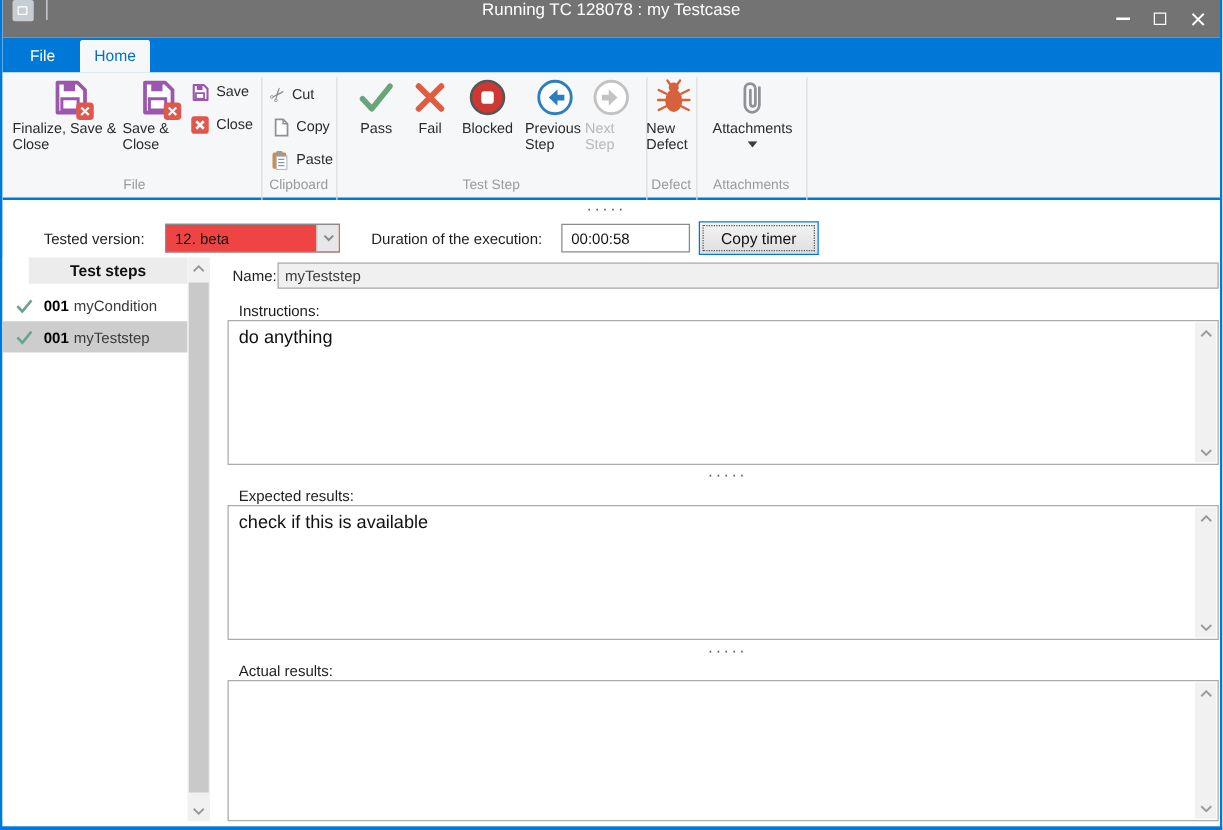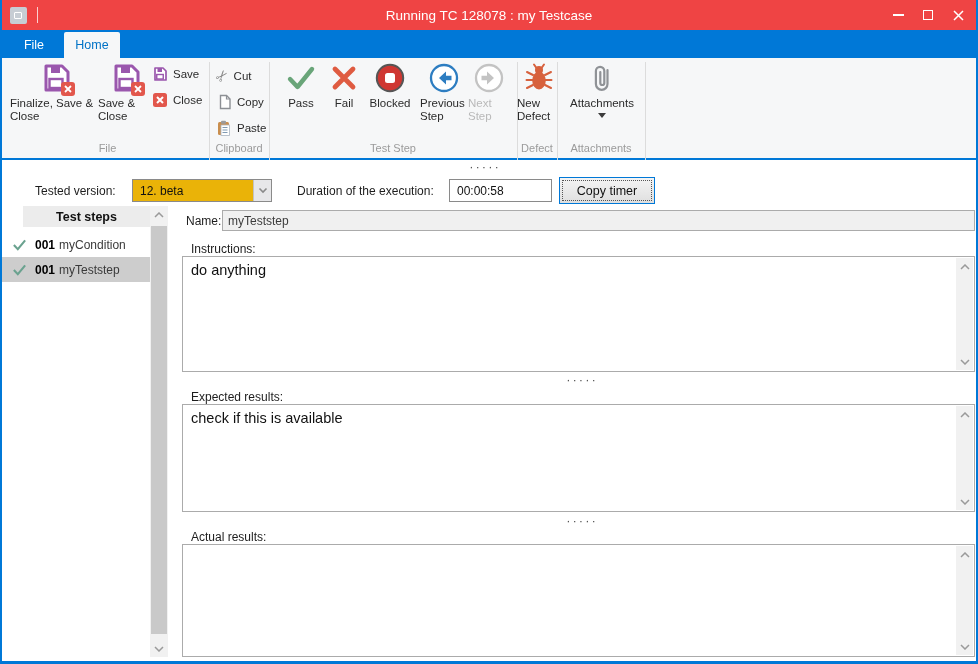--- a/index.html
+++ b/index.html
@@ -3,21 +3,21 @@
 <meta charset="utf-8">
 <style>
   * { box-sizing: border-box; margin: 0; padding: 0; }
   html,body { width: 978px; height: 664px; }
   body { font-family: "Liberation Sans", "DejaVu Sans", sans-serif; font-size: 12px; color:#222; background:#fff; }
 
   .window { position:relative; width:978px; height:664px; overflow:hidden;
             border-left:2px solid #0078d7; border-right:2px solid #0078d7; border-bottom:3px solid #0078d7; background:#fff; }
 
   
-  .titlebar { position:absolute; left:0; top:0; right:0; height:30px; background:#ef4444; display:flex; align-items:center; }
+  .titlebar { position:absolute; left:0; top:0; right:0; height:30px; background:#737373; display:flex; align-items:flex-start; }
   .app-icon { width:17px; height:17px; margin-left:8px; background:#c7cdd4; border-radius:2px; position:relative; cursor:default; }
   .app-icon .inner { position:absolute; left:4px; top:5px; width:8px; height:7px; border:1.6px solid #fff; border-radius:1px; }
   .titlebar-sep { width:1px; height:16px; background:rgba(255,255,255,.75); margin-left:10px; }
   .title { position:absolute; left:0; right:0; text-align:center; color:#fff; font-size:13.5px; pointer-events:none; }
   .win-controls { position:absolute; right:3px; top:0; height:30px; display:flex; }
   .win-btn { width:30px; height:30px; display:flex; align-items:center; justify-content:center; }
   .glyph-min { width:11px; height:2px; background:#fff; }
   .glyph-max { width:10px; height:10px; border:1.4px solid #fff; }
 
   
@@ -37,21 +37,21 @@
   .small-btn .lbl { margin-left:5px; font-size:11.5px; color:#2b2b2b; }
   .icon-badge-wrap { position:relative; width:32px; height:32px; }
   .badge { position:absolute; right:-3px; bottom:-2px; width:14px; height:14px; background:#e2574c; border-radius:3px; display:flex; align-items:center; justify-content:center; }
   .scissors { font-size:15px; color:#8a8a8a; display:inline-block; transform:rotate(-50deg); }
   .dd-arrow { margin-top:3px; }
 
   
   .toolbar { position:absolute; left:0; top:160px; right:0; height:46px; background:#fff; }
   .splitter-dots { position:absolute; color:#555; font-size:13px; letter-spacing:2px; text-align:center; cursor:row-resize; line-height:8px; }
   .tb-label { position:absolute; top:19px; height:23px; display:flex; align-items:center; color:#1d1d1d; }
-  .combo { position:absolute; left:130px; top:19px; width:140px; height:23px; border:1px solid #8a8a8a; background:#eab308; display:flex; align-items:center;justify-content:space-between; }
+  .combo { position:absolute; left:130px; top:19px; width:140px; height:23px; border:1px solid #8a8a8a; background:#ef4444; display:flex; align-items:center;justify-content:space-between; }
   .combo .val { flex:1; padding-left:7px; color:#111; }
   .combo .chev { width:18px; height:21px; background:#e7e7e9; border-left:1px solid #c3c3c3; display:flex; align-items:center; justify-content:center; }
   .tb-field { position:absolute; left:447px; top:19px; width:103px; height:23px; border:1px solid #8a8a8a; background:#fff; font-family:"Liberation Sans",sans-serif; font-size:12px; padding-left:7px; color:#111; }
   .tb-btn { position:absolute; left:557px; top:17px; width:96px; height:27px; border:1px solid #0078d7; background:linear-gradient(#f4f4f4,#dfdfdf); font-family:"Liberation Sans",sans-serif; font-size:12.5px; color:#111; outline:1px dotted #555; outline-offset:-4px; cursor:default; }
 
   
   .content { position:absolute; left:0; top:206px; right:0; bottom:0; background:#fff; }
 
   
   .steps-panel { position:absolute; left:0; top:0; width:148px; bottom:4px; background:#fff; }

